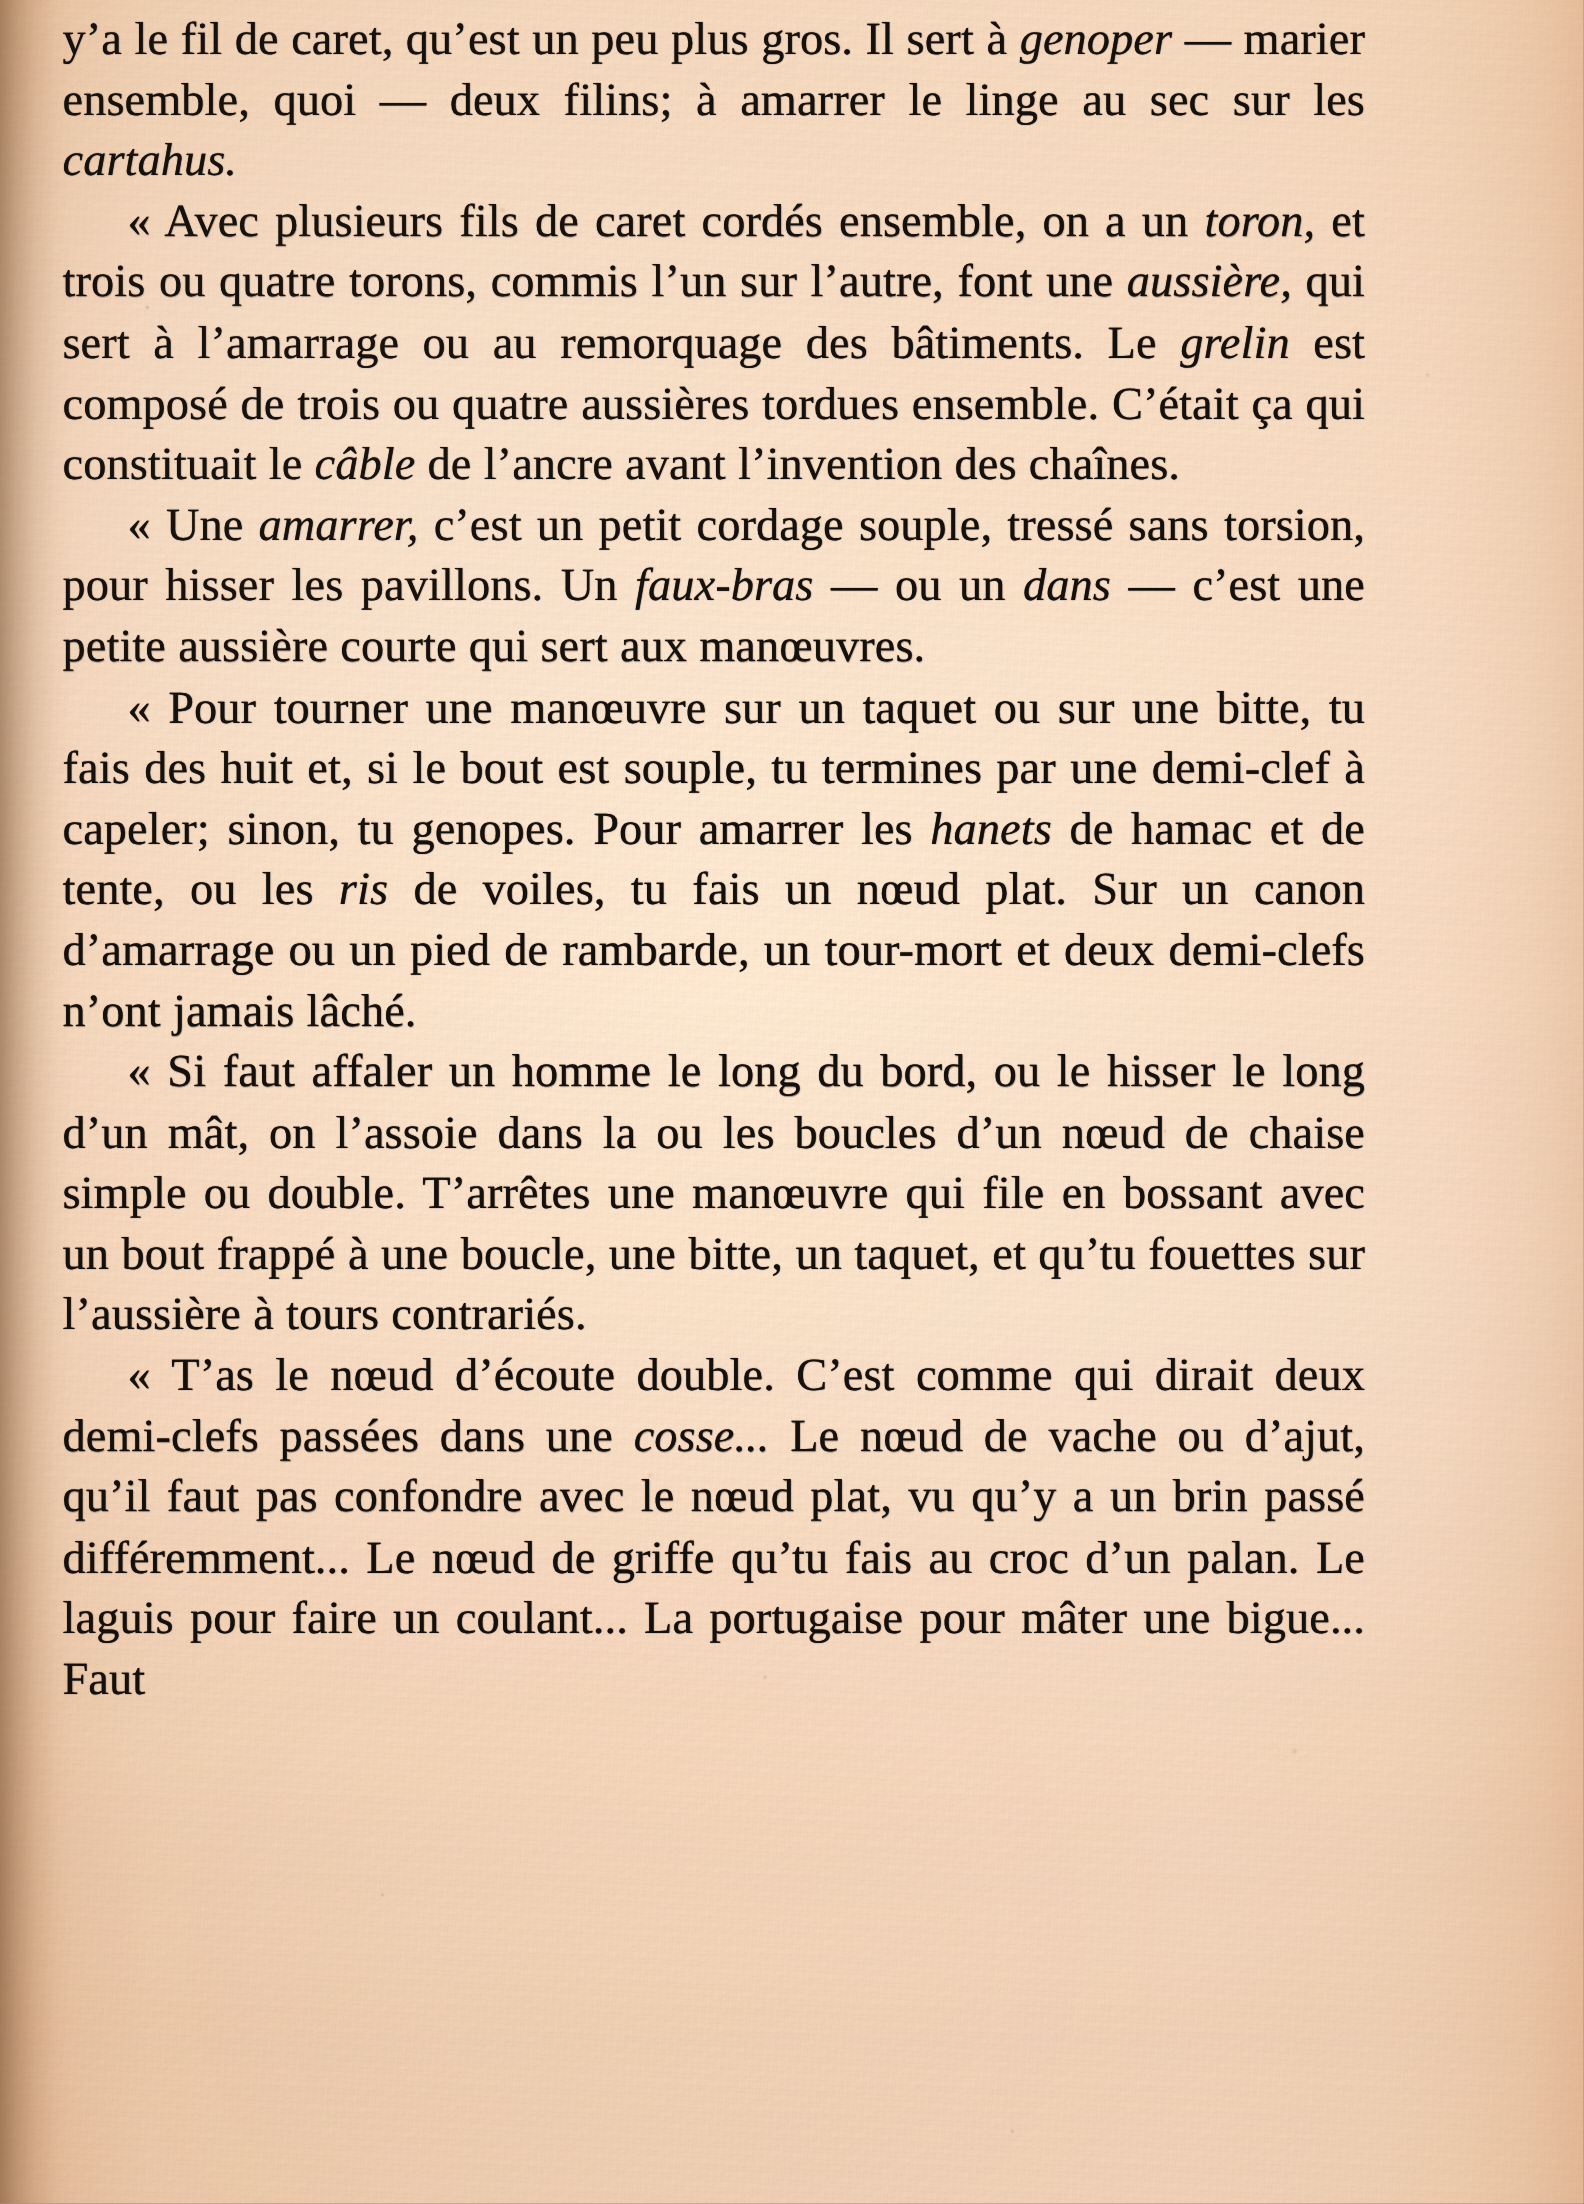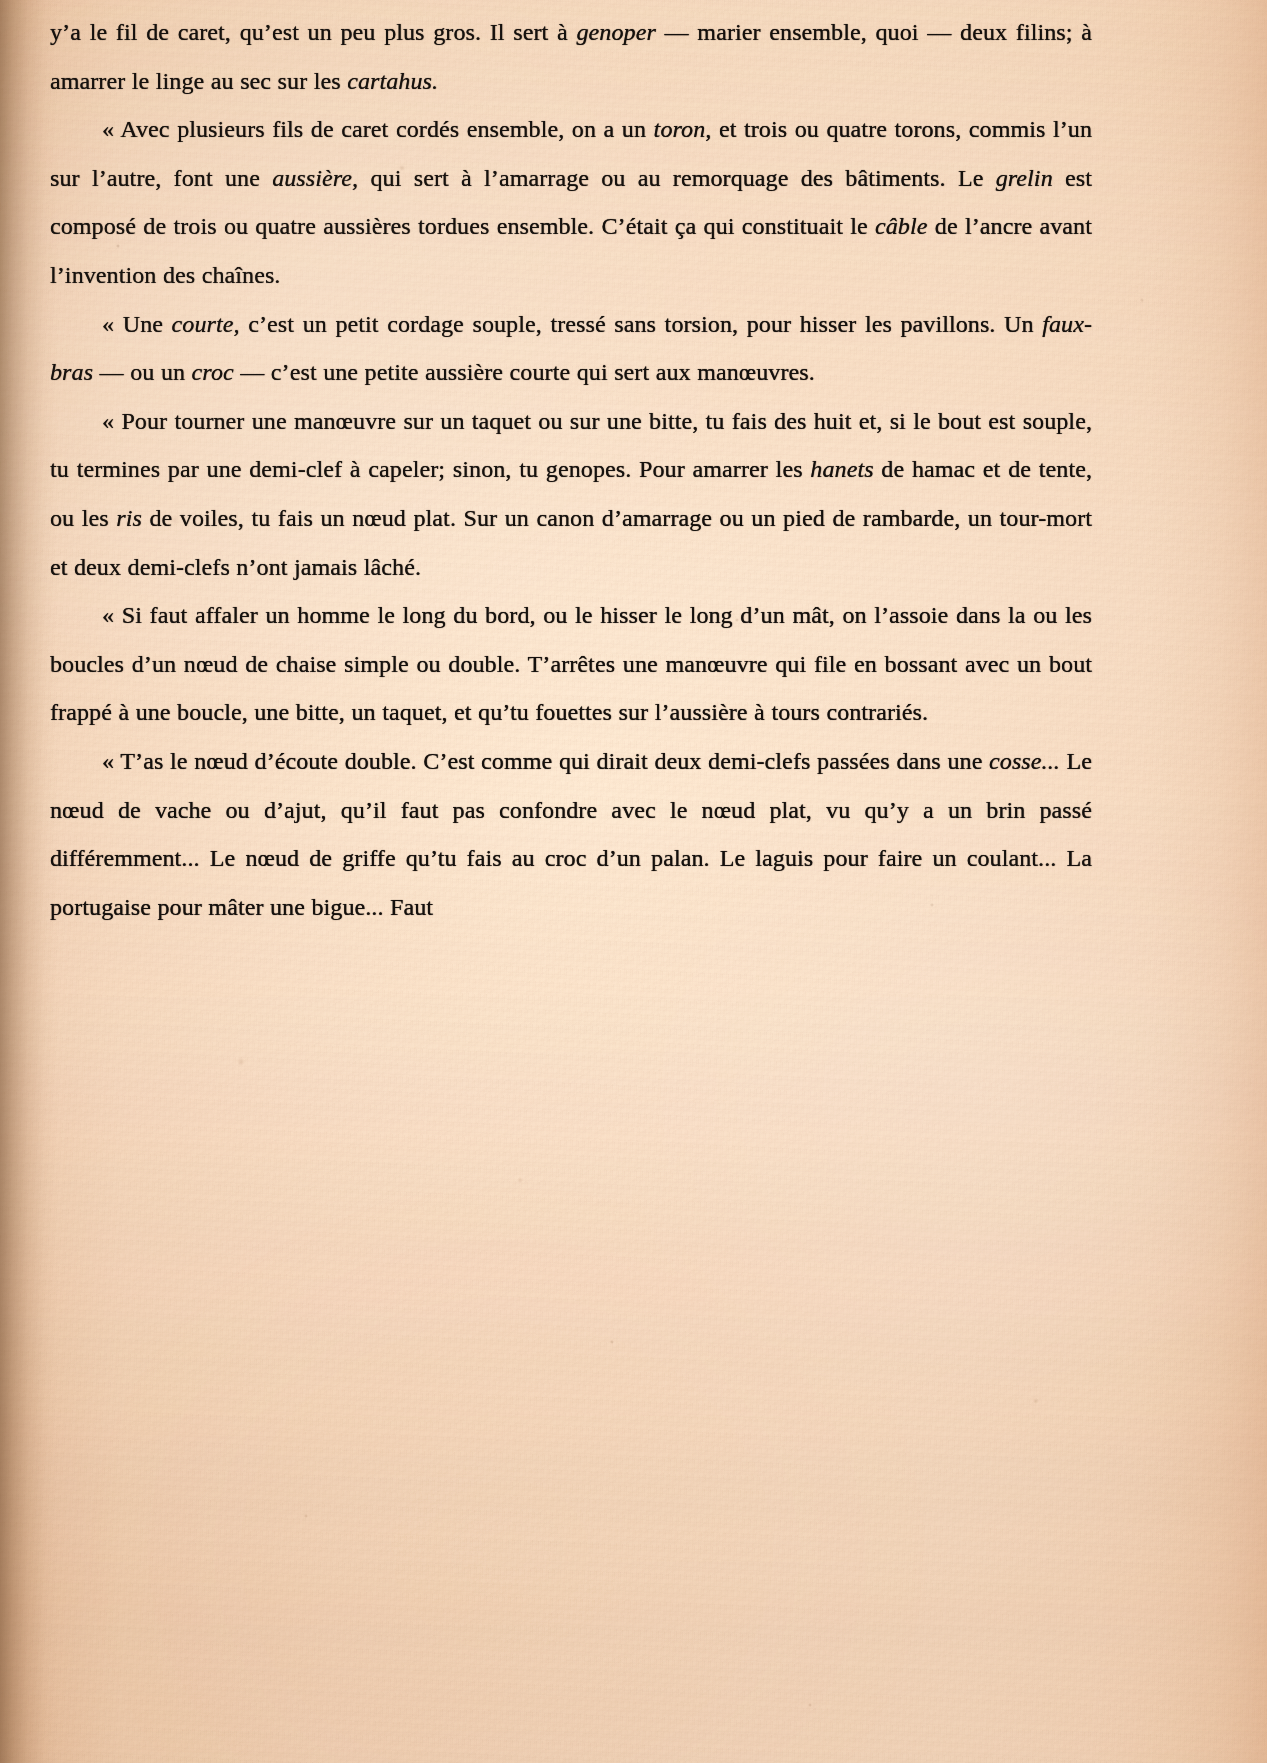--- a/index.html
+++ b/index.html
@@ -134,21 +134,21 @@
       radial-gradient(circle 3px at 520px 1180px, rgba(146,106,70,0.24), rgba(146,106,70,0));
   }
 
   
   .text-column {
     position: absolute;
     left: 50px;
     top: 8px;
     width: 1042px;
     color: #14100d;
-    font-size: 24px;
+    font-size: 37px;
     line-height: 48.6px;
     letter-spacing: 0.1px;
     word-spacing: 0.4px;
     -webkit-font-smoothing: antialiased;
   }
 
   .para {
     margin: 0;
     text-align: justify;
     text-justify: inter-word;
@@ -188,20 +188,20 @@
   <div class="paper-base"></div>
   <div class="paper-vert"></div>
   <div class="grain"></div>
   <div class="specks"></div>
   <div class="gutter-shadow"></div>
   <div class="right-edge"></div>
 
   <div class="text-column" id="text-column">
       <p class="para"><span>y’a le fil de caret, qu’est un peu plus gros. Il sert à </span><i>genoper</i><span> — marier ensemble, quoi — deux filins; à amarrer le linge au sec sur les </span><i>cartahus.</i></p>
       <p class="para indent"><span>« Avec plusieurs fils de caret cordés ensemble, on a un </span><i>toron,</i><span> et trois ou quatre torons, commis l’un sur l’autre, font une </span><i>aussière,</i><span> qui sert à l’amarrage ou au remorquage des bâtiments. Le </span><i>grelin</i><span> est composé de trois ou quatre aussières tordues ensemble. C’était ça qui constituait le </span><i>câble</i><span> de l’ancre avant l’invention des chaînes.</span></p>
-      <p class="para indent"><span>« Une </span><i>courte,</i><span> c’est un petit cordage souple, tressé sans torsion, pour hisser les pavillons. Un </span><i>faux-bras</i><span> — ou un </span><i>croc</i><span> — c’est une petite aussière courte qui sert aux manœuvres.</span></p>
+      <p class="para indent"><span>« Une </span><i>amarrer,</i><span> c’est un petit cordage souple, tressé sans torsion, pour hisser les pavillons. Un </span><i>faux-bras</i><span> — ou un </span><i>dans</i><span> — c’est une petite aussière courte qui sert aux manœuvres.</span></p>
       <p class="para indent"><span>« Pour tourner une manœuvre sur un taquet ou sur une bitte, tu fais des huit et, si le bout est souple, tu termines par une demi-clef à capeler; sinon, tu genopes. Pour amarrer les </span><i>hanets</i><span> de hamac et de tente, ou les </span><i>ris</i><span> de voiles, tu fais un nœud plat. Sur un canon d’amarrage ou un pied de rambarde, un tour-mort et deux demi-clefs n’ont jamais lâché.</span></p>
       <p class="para indent"><span>« Si faut affaler un homme le long du bord, ou le hisser le long d’un mât, on l’assoie dans la ou les boucles d’un nœud de chaise simple ou double. T’arrêtes une manœuvre qui file en bossant avec un bout frappé à une boucle, une bitte, un taquet, et qu’tu fouettes sur l’aussière à tours contrariés.</span></p>
       <p class="para indent"><span>« T’as le nœud d’écoute double. C’est comme qui dirait deux demi-clefs passées dans une </span><i>cosse...</i><span> Le nœud de vache ou d’ajut, qu’il faut pas confondre avec le nœud plat, vu qu’y a un brin passé différemment... Le nœud de griffe qu’tu fais au croc d’un palan. Le laguis pour faire un coulant... La portugaise pour mâter une bigue... Faut</span></p>
     </div>
 
   <div class="ink-mottle"></div>
 </div>
 
 </body></html>

